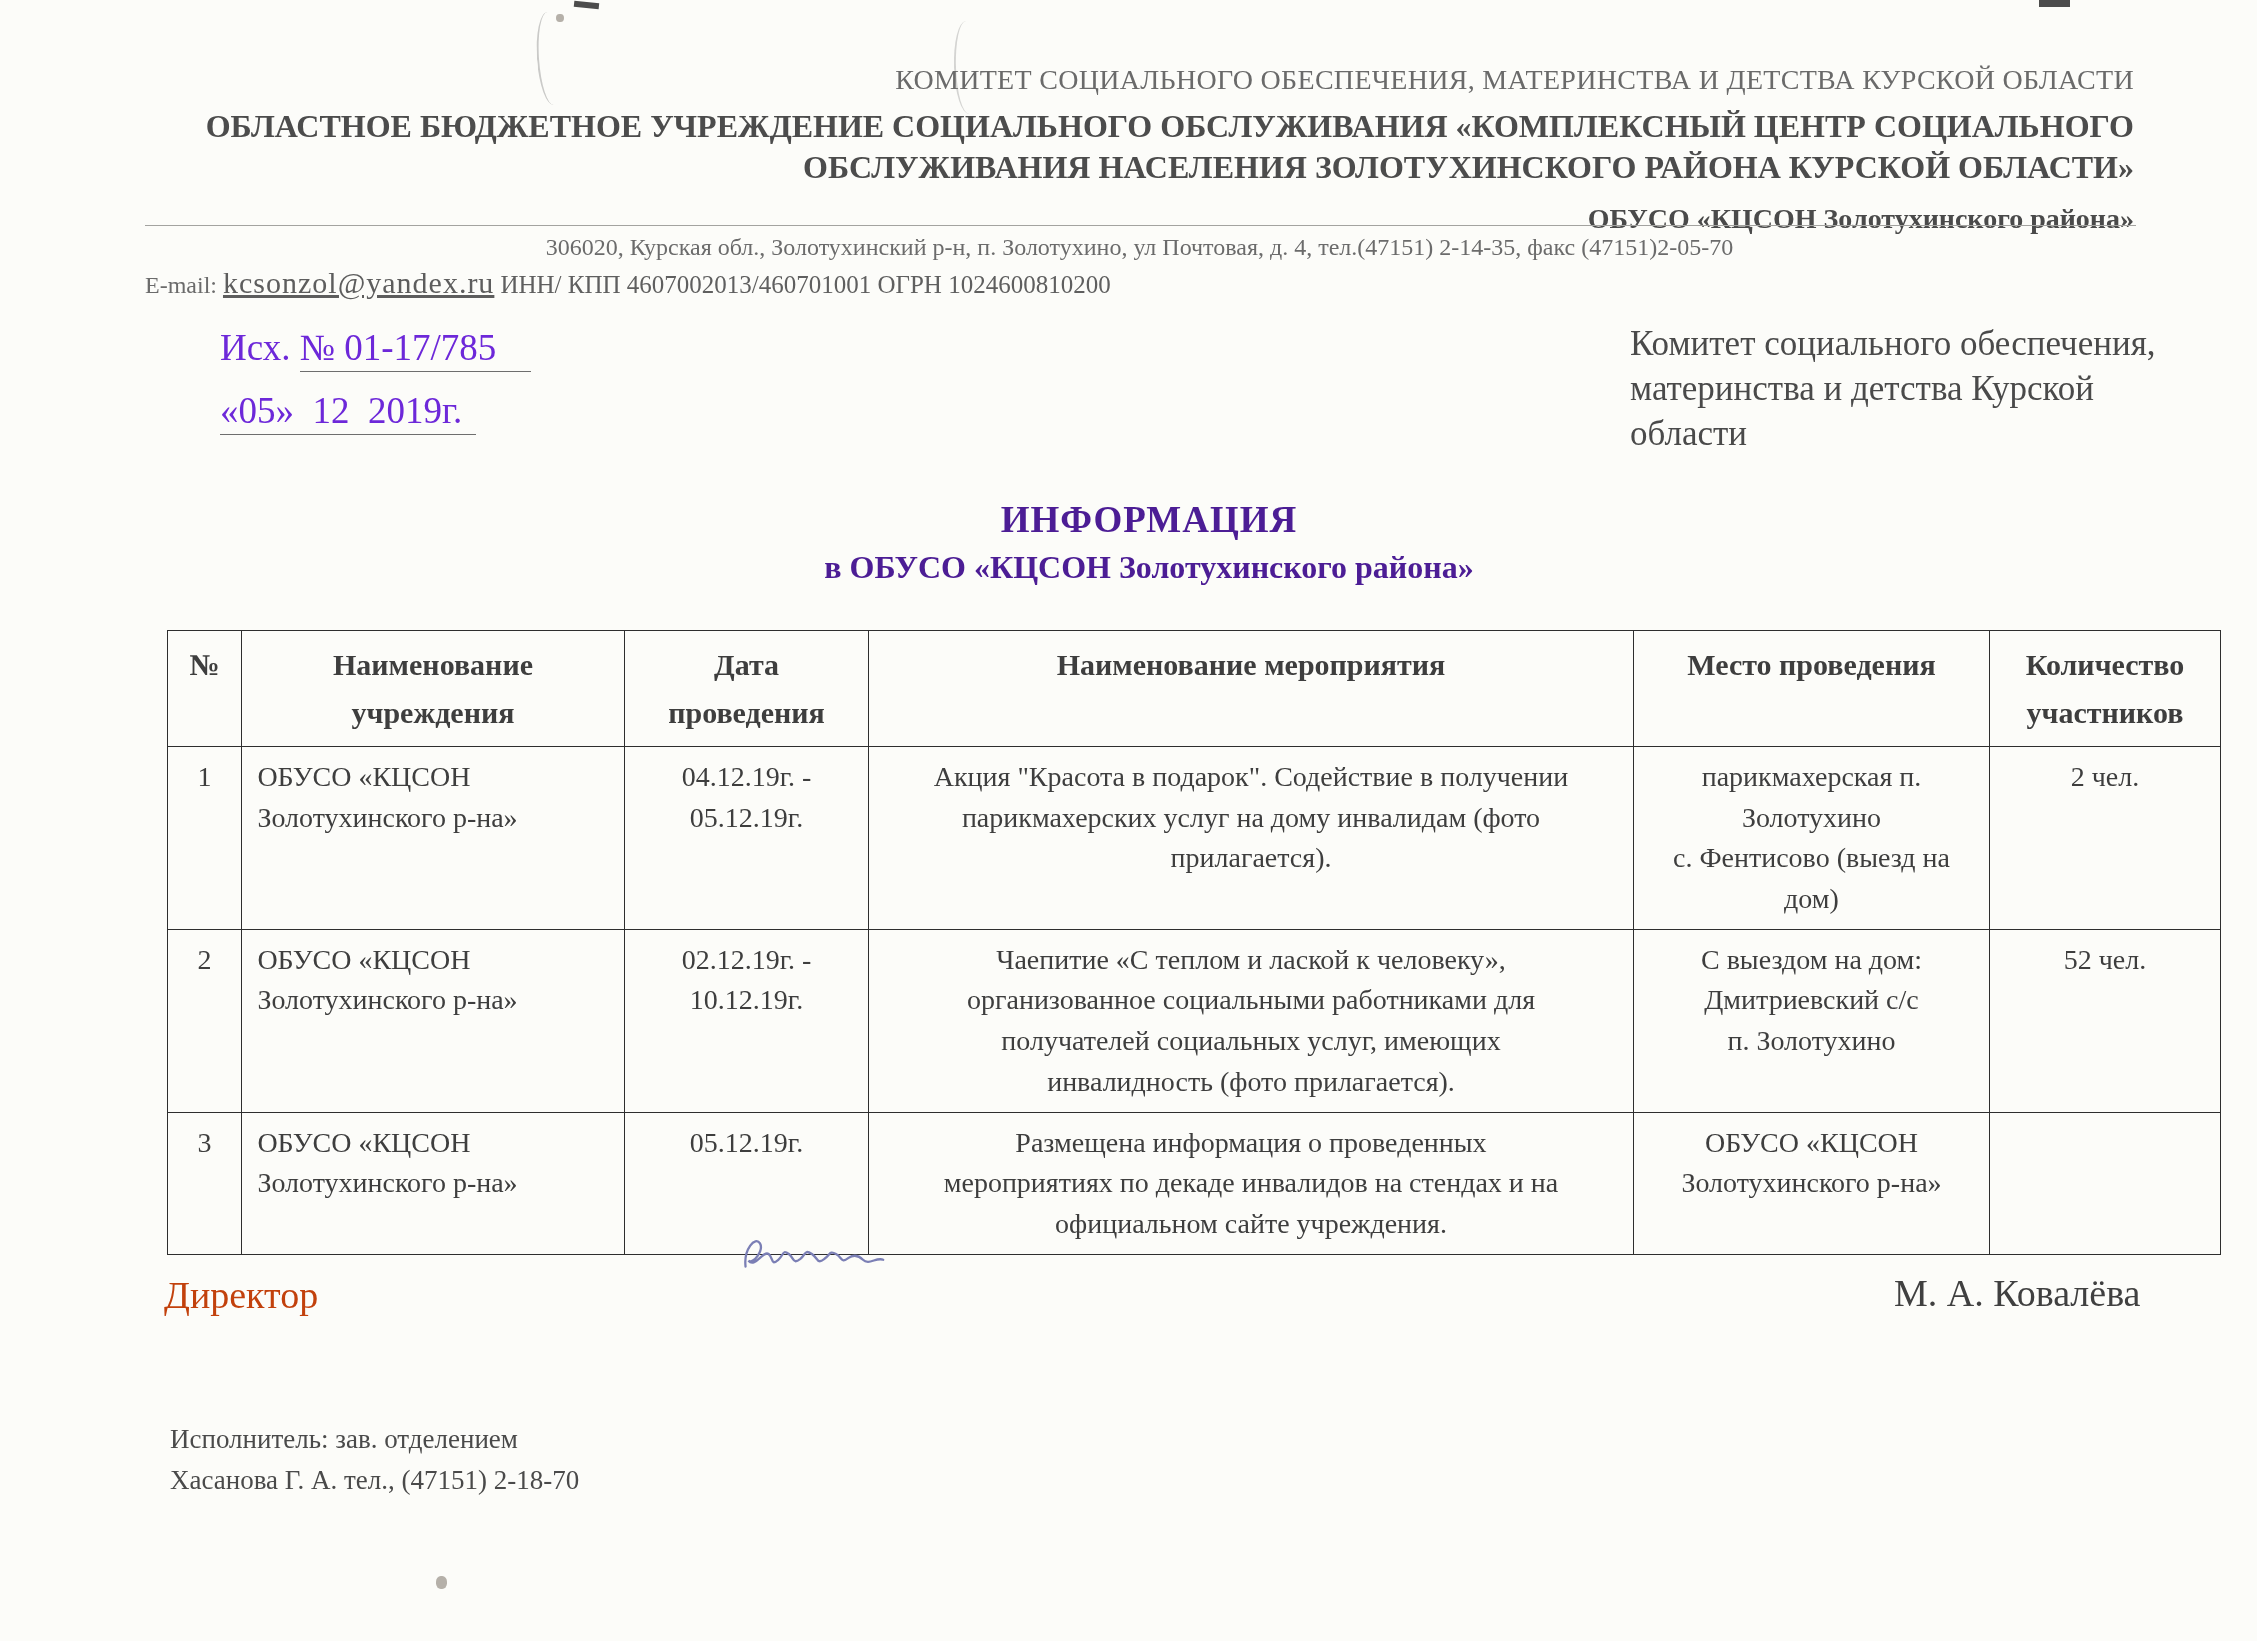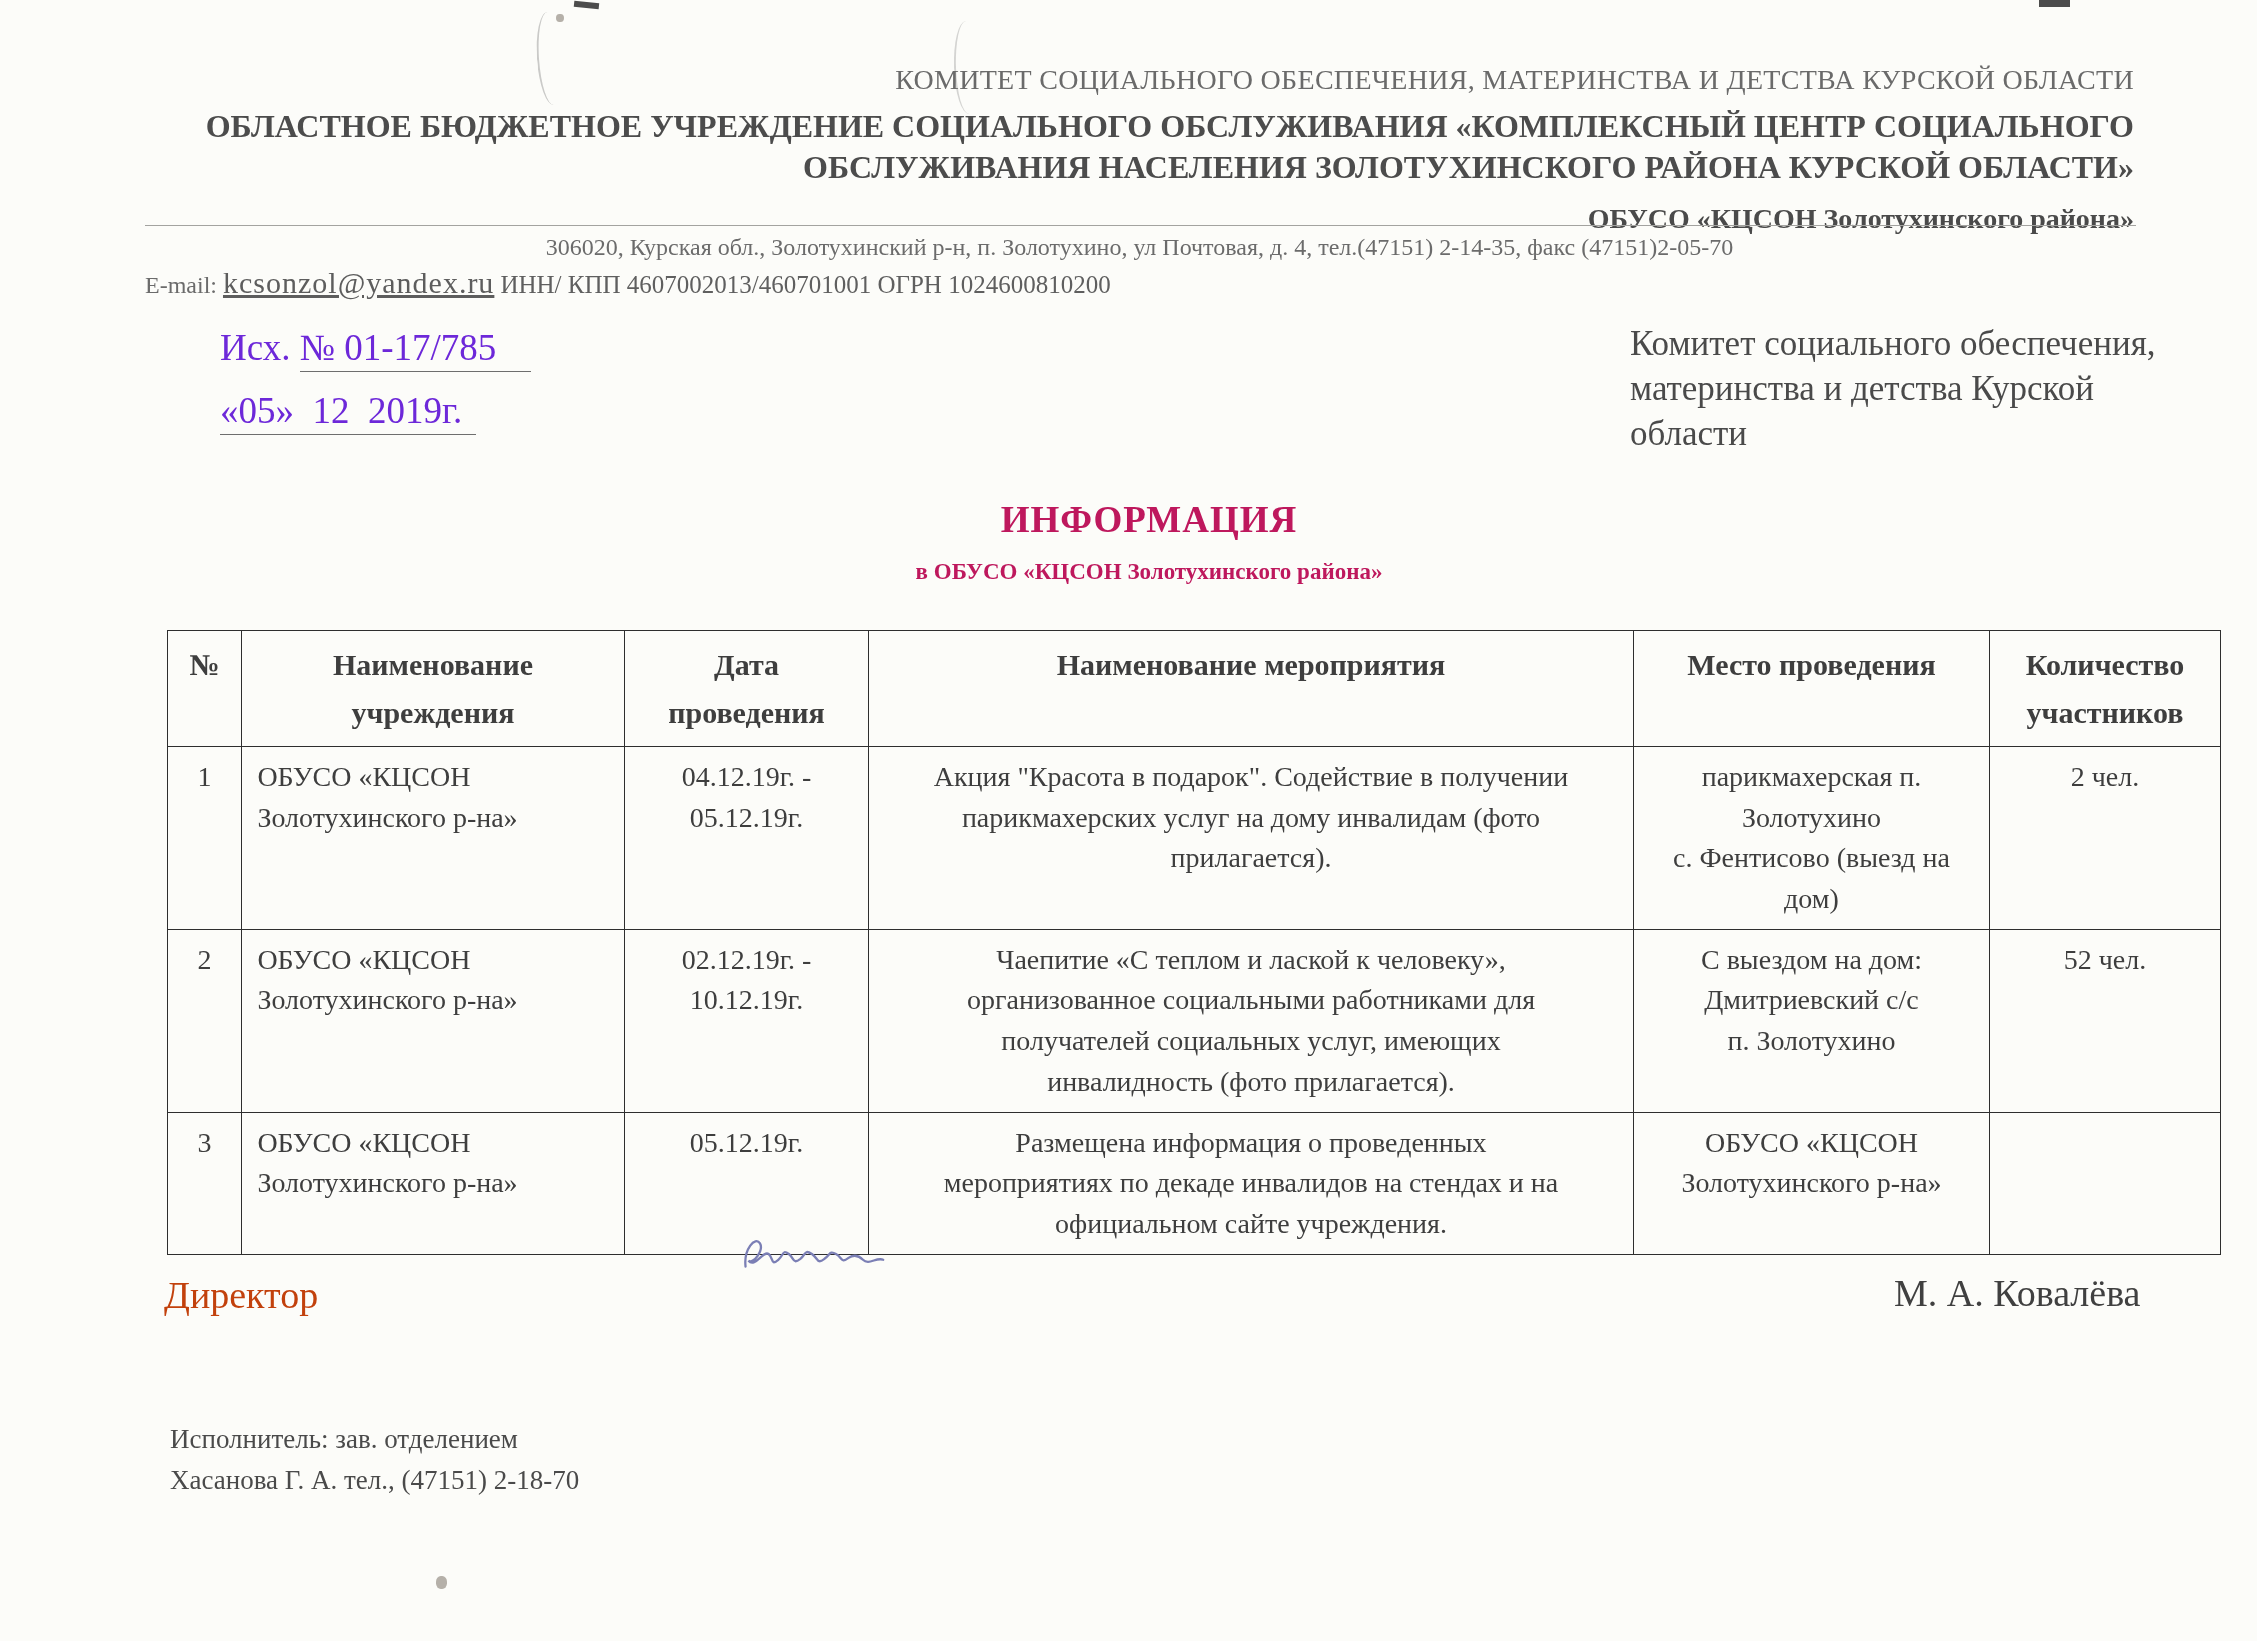--- a/index.html
+++ b/index.html
@@ -29,24 +29,24 @@
 
   
   .ref { position: absolute; left: 220px; top: 326px; font-size: 37px; color: #6d28d9; }
   .ref .num { border-bottom: 1.9px solid #6e6e6e; padding: 0 35px 1.9px 0; display: inline-block; }
   .ref .date { display: inline-block; margin-top: 17px; border-bottom: 1.9px solid #6e6e6e; padding: 0 13.5px 1.9px 0; white-space: pre; }
 
   
   .recipient { position: absolute; left: 1630px; top: 322px; font-size: 35px; color: #4a4a4a; line-height: 1.28; }
 
   
-  .title-wrap { position: absolute; left: 145px; top: 498px; width: 2008px; text-align: center; color: #be185d; }
+  .title-wrap { position: absolute; left: 145px; top: 498px; width: 2008px; text-align: center; color: #4c1d95; }
   .t1 { font-size: 37px; font-weight: bold; letter-spacing: 1px; }
   .t2 { font-size: 32px; font-weight: bold; margin-top: 9.7px; }
-  .t3 { font-size: 23px; font-weight: bold; margin-top: 18px; }
+  .t3 { font-size: 32px; font-weight: bold; margin-top: 8px; }
 
   
   .tbl { position: absolute; left: 167px; top: 630px; width: 2054px;
          border-collapse: collapse; table-layout: fixed; font-size: 28px; color: #3e3e3e; }
   .tbl th, .tbl td { border: 1.9px solid #2e2e2e; vertical-align: top; padding: 9.7px 9.7px; text-align: center; line-height: 1.45; }
   .tbl th { font-size: 30px; font-weight: bold; line-height: 1.6; }
   .tbl td.org { text-align: left; padding-left: 15.4px; }
   .ml { white-space: pre-line; }
   tr.tr-h { height: 90px; }
   tr.tr-1 { height: 177px; }

